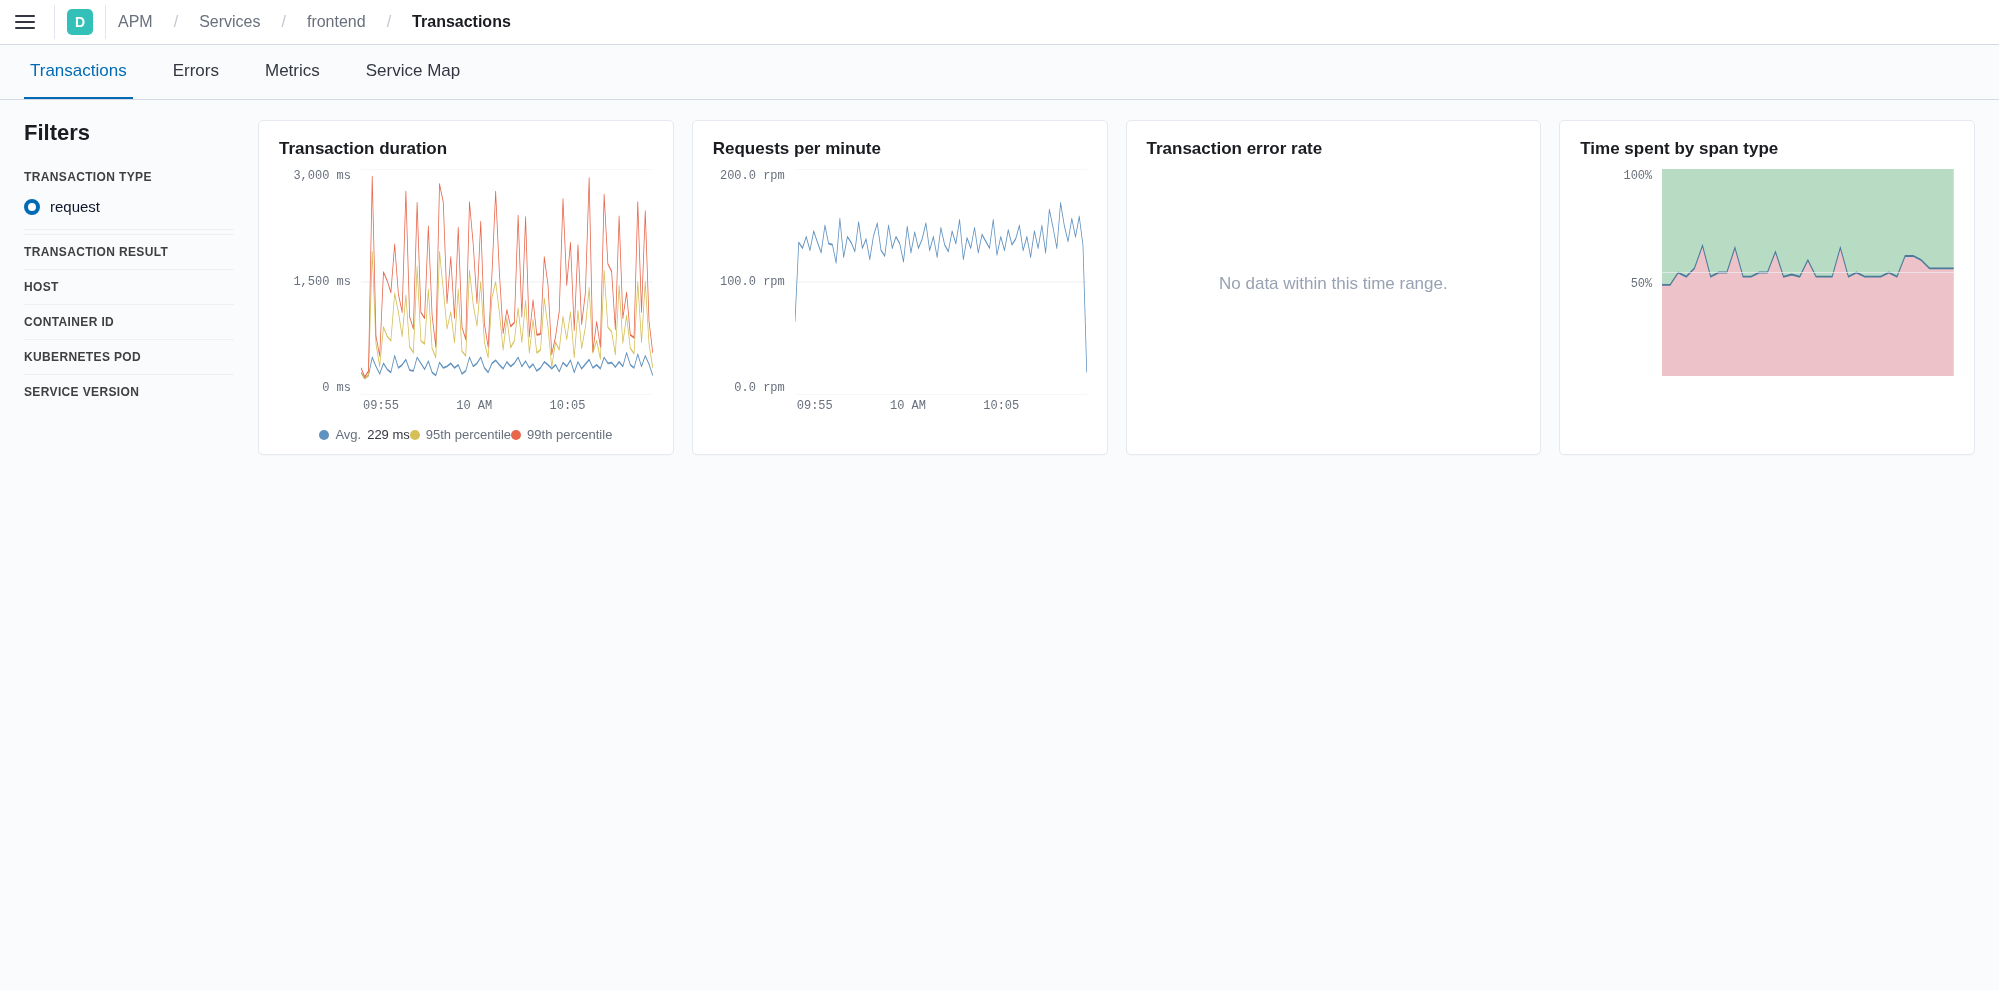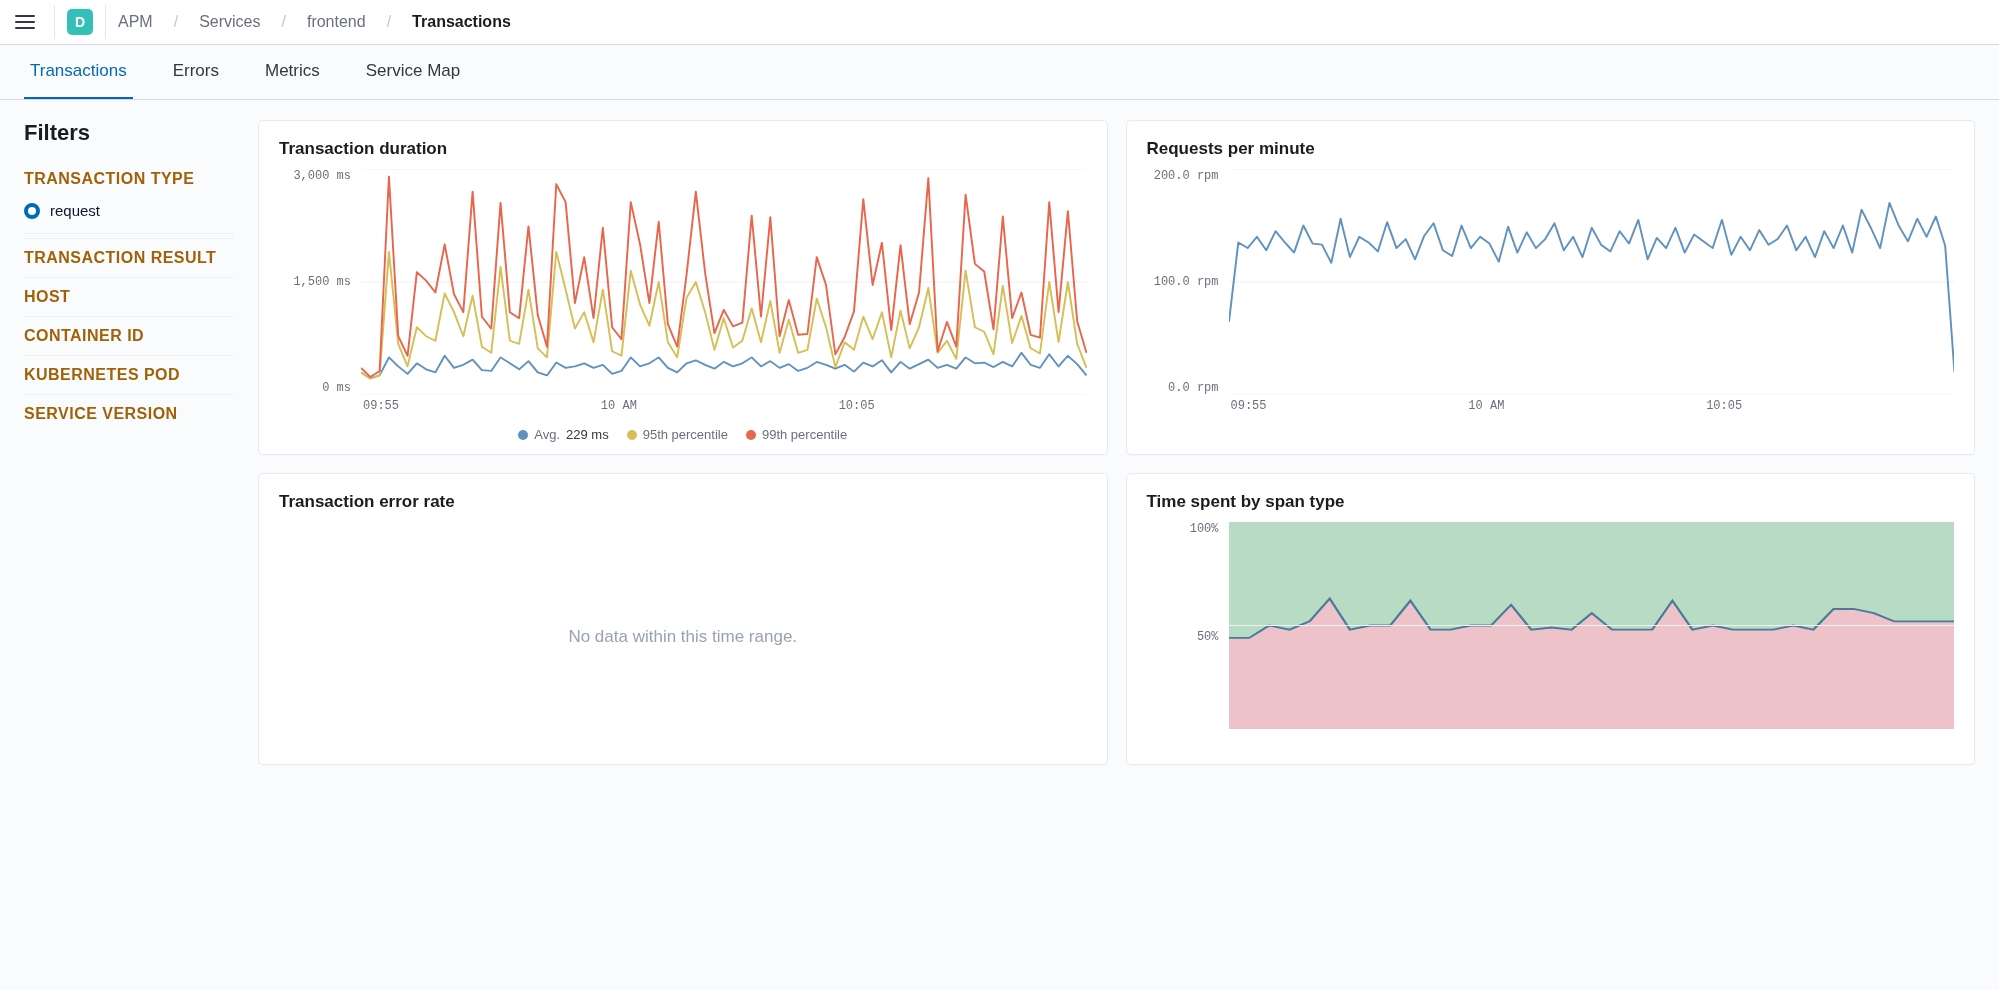--- a/index.html
+++ b/index.html
@@ -22,36 +22,36 @@
   .page { position:absolute; top:45px; bottom:0; left:0; right:0; background:#fafbfd; overflow:auto;}
   .tabbar { display:flex; padding:0 24px; border-bottom:1px solid #d3dae6; gap:34px; background:#fafbfd;}
   .tab { padding:16px 6px; font-size:17px; color:#343741; cursor:pointer; border-bottom:2px solid transparent; font-weight:500;}
   .tab.active { color:#006bb4; border-bottom-color:#006bb4;}
 
   .content { display:flex; padding:20px 24px 40px 24px; gap:24px; }
 
   
   .sidebar { width:210px; flex:0 0 210px;}
   .sidebar h2 { font-size:22px; font-weight:700; margin-bottom:14px;}
-  .filter-head { font-size:16px; font-weight:700; letter-spacing:0.03em; color:#a16207; padding:10px 0; border-top:1px solid #eef0f4;}
+  .filter-head { font-size:12px; font-weight:700; letter-spacing:0.03em; color:#404040; padding:10px 0; border-top:1px solid #eef0f4;}
   .filter-head:first-of-type { border-top:none; }
   .filter-head.collapsible { cursor:pointer;}
   .radio-row { display:flex; align-items:center; gap:10px; padding:4px 0 14px 0; border-bottom:1px solid #eef0f4; margin-bottom:4px;}
   .radio-dot { width:16px; height:16px; border-radius:50%; border:4px solid #006bb4; background:#fff;}
   .radio-lab { font-size:15px; color:#0f172a;}
 
   
-  .charts { flex:1; display:grid; grid-template-columns:1fr 1fr; gap:18px;}
+  .charts { flex:1; display:grid; grid-template-columns:1fr 1fr 1fr 1fr; gap:18px;}
   .panel { background:#fff; border:1px solid #e6e9f0; border-radius:5px; padding:18px 20px 12px 20px; box-shadow:0 1px 1px rgba(0,0,0,0.02);}
   .panel h3 { font-size:17px; font-weight:700; margin-bottom:10px;}
   .chart-wrap { position:relative;font-family:Liberation Mono, monospace;}
   .ylabels { position:absolute; left:0; top:0; bottom:24px; width:78px; display:flex; flex-direction:column; justify-content:space-between; text-align:right; padding-right:6px; font-size:12px; color:#69707d;}
   .plot { position:absolute; left:82px; right:0; top:0; bottom:24px;}
   .xlabels { position:absolute; left:74px; right:0; bottom:0; height:20px; display:flex; justify-content:space-between; font-size:12px; color:#69707d; padding:0 10px;}
-  .legend { display:flex; justify-content:center; gap:18px; margin-top:8px; font-size:13px; color:#69707d; flex-wrap:wrap;}
+  .legend { display:flex; justify-content:center; margin-top:8px; font-size:13px; color:#69707d; flex-wrap:wrap;}
   .legend .item{ display:flex; align-items:center; gap:6px;}
   .legend .dot{ width:10px;height:10px;border-radius:50%;}
   .legend .val{ color:#343741; font-weight:500;}
 
   .nodata { height:230px; display:flex; align-items:center; justify-content:center; color:#98a2b3; font-size:17px;}
 
   svg { display:block; width:100%; height:100%; }
   .grid-line{ stroke:#eef0f4; stroke-width:1;}
 </style>
 </head>

